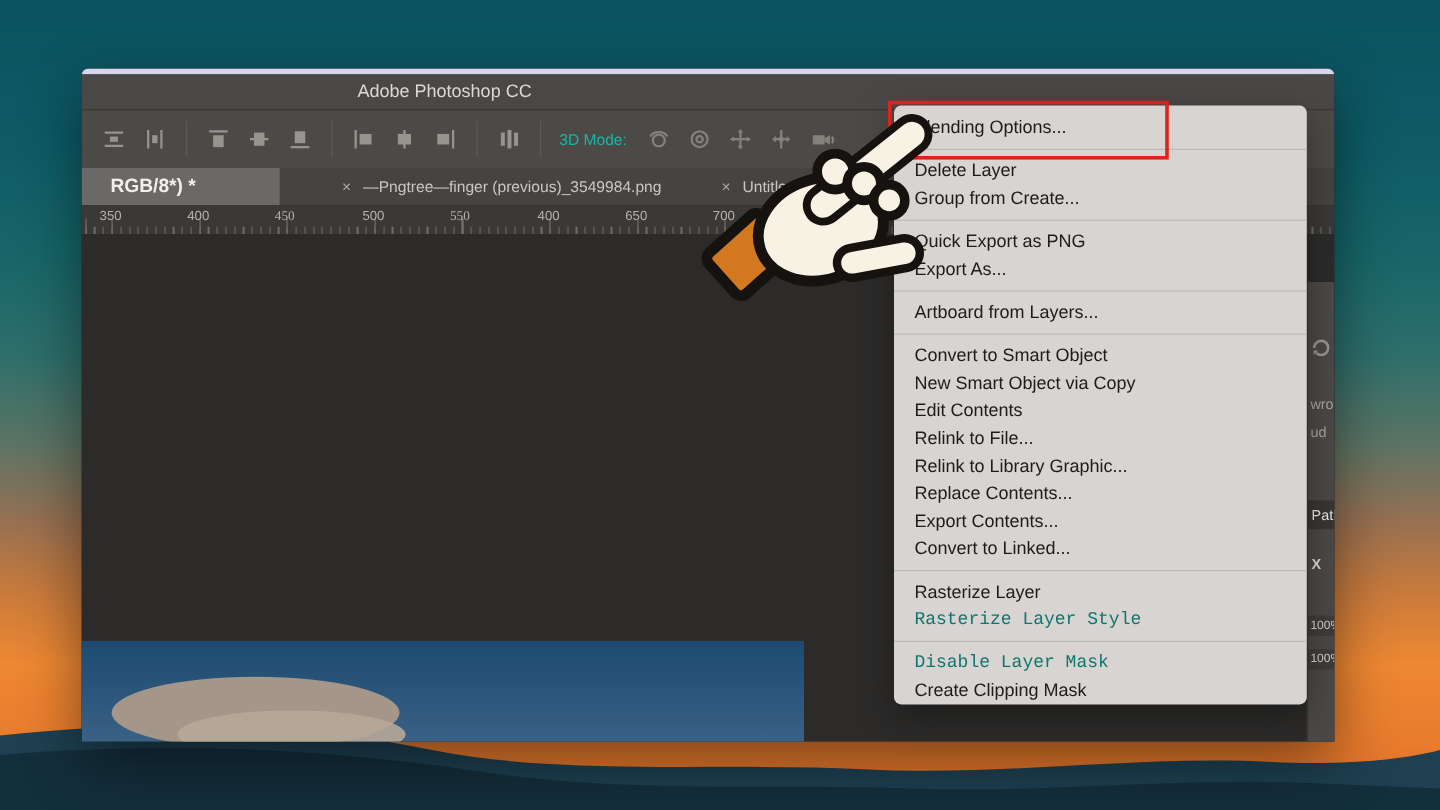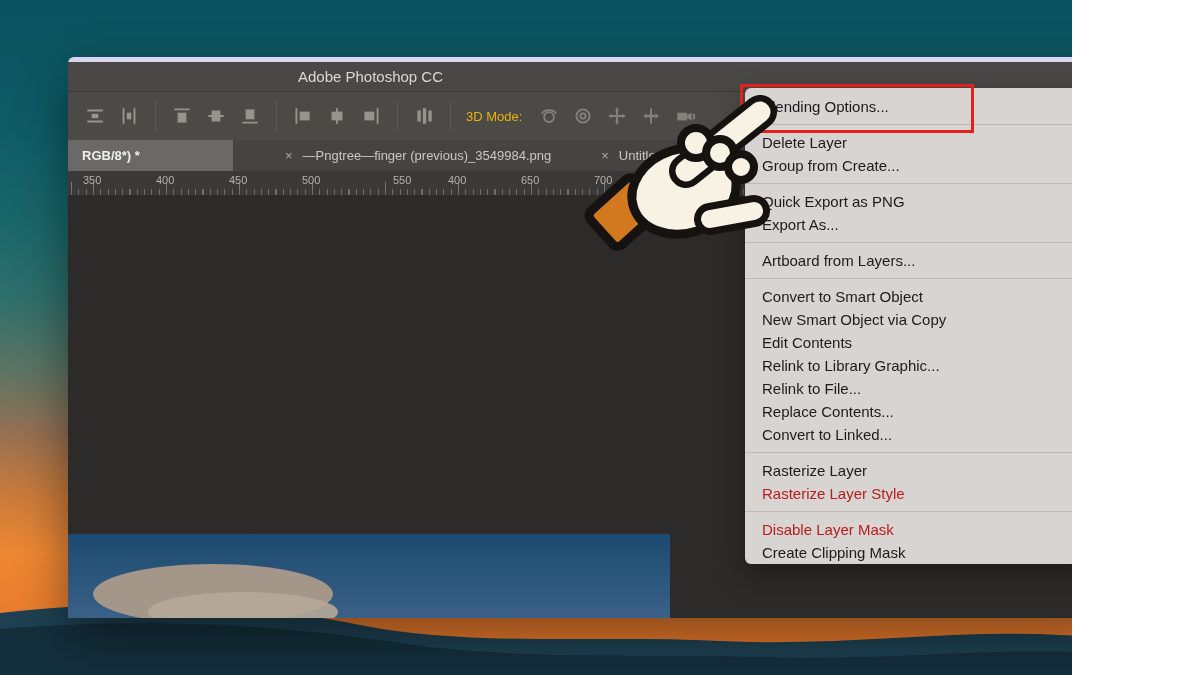--- a/index.html
+++ b/index.html
@@ -1,39 +1,39 @@
 <!DOCTYPE html>
 <html><head>
 <meta charset="utf-8">
 <style>
   html,body{margin:0;padding:0;}
   body{width:1200px;height:675px;overflow:hidden;font-family:"Liberation Sans",sans-serif;}
-  .screen{position:relative;width:1072px;height:675px;overflow:hidden;
+  .screen{position:relative;width:1200px;height:675px;overflow:hidden;
     background:linear-gradient(180deg,#0a525f 0%,#0e5b66 18%,#186669 32%,#2e6f6b 44%,
       #5d7464 55%,#957053 64%,#c87a3c 73%,#ee8833 82%,#e87b2d 92%,#d96a24 100%);}
   .hills{position:absolute;left:0;bottom:0;width:1200px;height:80px;}
 
   .ps-window{position:absolute;left:68px;top:57px;width:1044px;height:561px;background:#2c2b2a;
     border-radius:6px 6px 0 0;box-shadow:0 18px 50px rgba(0,0,0,.45);overflow:hidden;}
   .topline{position:absolute;top:0;left:0;right:0;height:5px;background:#d9d5ef;}
   .titlebar{position:absolute;top:5px;left:0;right:0;height:29px;background:#4a4846;}
   .title{position:absolute;left:150px;width:305px;top:0;height:29px;line-height:29px;
     text-align:center;color:#dbd9d7;font-size:15px;}
   .optionsbar{position:absolute;top:34px;left:0;right:0;height:49px;background:#4c4a47;
     border-top:1px solid #3a3836;display:flex;align-items:center;padding-left:10px;box-sizing:border-box;}
   .tool-icon{width:26px;height:26px;margin:0 4px;display:flex;align-items:center;justify-content:center;}
   .tool-icon svg{width:22px;height:22px;}
   .tool-icon.dim{opacity:.75;}
   .vsep{width:1px;height:30px;background:#5c5a56;margin:0 9px;}
-  .label-3d{color:#eab308;font-size:13px;margin:0 10px 0 6px;white-space:nowrap;}
+  .label-3d{color:#14b8a6;font-size:13px;margin:0 10px 0 6px;white-space:nowrap;}
 
   .tabbar{position:absolute;top:83px;left:0;right:0;height:31px;background:#464442;
     display:flex;align-items:center;}
-  .active-tab{width:165px;height:31px;background:#6b6967;color:#f1efed;font-size:13px;
-    font-weight:bold;line-height:31px;padding-left:14px;box-sizing:border-box;white-space:nowrap;}
+  .active-tab{width:165px;height:31px;background:#6b6967;color:#f1efed;font-size:16px;
+    font-weight:bold;line-height:31px;padding-left:24px;box-sizing:border-box;white-space:nowrap;}
   .doc-tab{display:flex;align-items:center;color:#c9c7c5;font-size:13px;white-space:nowrap;}
   .doc-tab .close{color:#aeaca9;margin-right:10px;font-size:13px;}
 
   .ruler{position:absolute;top:114px;left:0;right:0;height:24px;background:#3b3937;overflow:hidden;padding-left:32px;}
   .ruler::after{content:"";position:absolute;left:0;right:0;bottom:0;height:6px;
     background:repeating-linear-gradient(90deg,#6f6d69 0 1px,transparent 1px 7.3px);
     background-position:25px 0;}
   .ruler::before{content:"";position:absolute;left:0;right:0;bottom:0;height:13px;
     background:repeating-linear-gradient(90deg,#7a7874 0 1px,transparent 1px 73px);
     background-position:25px 0;}
@@ -48,21 +48,21 @@
   .sliver-icon svg{width:18px;height:18px;margin-left:2px;}
   .sliver-text{color:#a8a6a2;font-size:12px;padding-left:2px;}
   .sliver-tab{background:#383634;height:24px;line-height:24px;color:#e9e7e4;font-size:12px;padding-left:3px;}
   .sliver-x{color:#dddbd8;font-size:12px;font-weight:bold;padding-left:3px;}
   .sliver-val{background:#3f3d3b;height:17px;line-height:17px;color:#d6d4d1;font-size:10px;padding-left:2px;}
 
   .context-menu{position:absolute;left:745px;top:88px;width:344px;max-height:530px;overflow:hidden;
     background:#d7d4d1;border-radius:6px;box-shadow:0 10px 30px rgba(0,0,0,.35);
     padding-top:7px;box-sizing:border-box;z-index:5;}
   .menu-item{height:23px;line-height:23px;padding-left:17px;font-size:15px;color:#1d1c1b;white-space:nowrap;}
-  .menu-item.disabled{color:#b91c1c;}
+  .menu-item.disabled{color:#0f766e;font-family:Liberation Mono, monospace;}
   .menu-sep{height:1px;background:#bcbab7;margin:6px 0;}
 
   .red-box{position:absolute;left:740px;top:84px;width:228px;height:43px;
     border:3px solid #df231c;z-index:6;}
   .hand{position:absolute;left:583px;top:95px;width:212px;height:160px;z-index:7;}
 </style>
 </head>
 <body>
 
 <div class="screen">
@@ -186,23 +186,23 @@
           <span class="doc-tab" style="margin-left: 50px;">
             <span class="close">×</span>
             <span>Untitled-4</span>
           </span>
         </span>
     </div>
 
     <div class="ruler">
         <span class="tick-label" style="left: 15px;">350</span>
         <span class="tick-label" style="left: 88px;">400</span>
-        <span class="tick-label" style="left: 161px;">450</span>
+        <span class="tick-label" style="left: 161px; font-family: Liberation Serif, serif;">450</span>
         <span class="tick-label" style="left: 234px;">500</span>
-        <span class="tick-label" style="left: 325px;">550</span>
+        <span class="tick-label" style="left: 307px; font-family: Liberation Serif, serif;">550</span>
         <span class="tick-label" style="left: 380px;">400</span>
         <span class="tick-label" style="left: 453px;">650</span>
         <span class="tick-label" style="left: 526px;">700</span>
       </div>
 
     <div class="canvas">
       <svg class="photo" viewBox="0 0 602 222" preserveAspectRatio="none">
         <defs>
           <linearGradient id="sky" x1="0" y1="0" x2="0" y2="1">
             <stop offset="0" stop-color="#1c4a70"></stop>
@@ -261,23 +261,24 @@
       <div class="menu-item">Group from Create...</div>
       <div class="menu-sep"></div>
       <div class="menu-item">Quick Export as PNG</div>
       <div class="menu-item">Export As...</div>
       <div class="menu-sep"></div>
       <div class="menu-item">Artboard from Layers...</div>
       <div class="menu-sep"></div>
       <div class="menu-item">Convert to Smart Object</div>
       <div class="menu-item">New Smart Object via Copy</div>
       <div class="menu-item">Edit Contents</div>
+      <div class="menu-item">Relink to File...</div>
       <div class="menu-item">Relink to Library Graphic...</div>
-      <div class="menu-item">Relink to File...</div>
       <div class="menu-item">Replace Contents...</div>
+      <div class="menu-item">Export Contents...</div>
       <div class="menu-item">Convert to Linked...</div>
       <div class="menu-sep"></div>
       <div class="menu-item">Rasterize Layer</div>
       <div class="menu-item disabled">Rasterize Layer Style</div>
       <div class="menu-sep"></div>
       <div class="menu-item disabled">Disable Layer Mask</div>
       <div class="menu-item">Create Clipping Mask</div>
     </div>
 
   <div class="red-box"></div>

